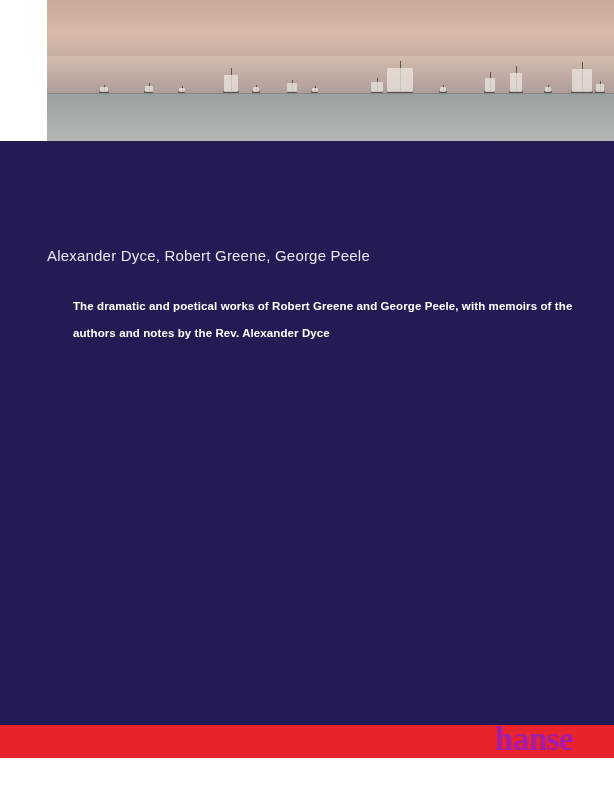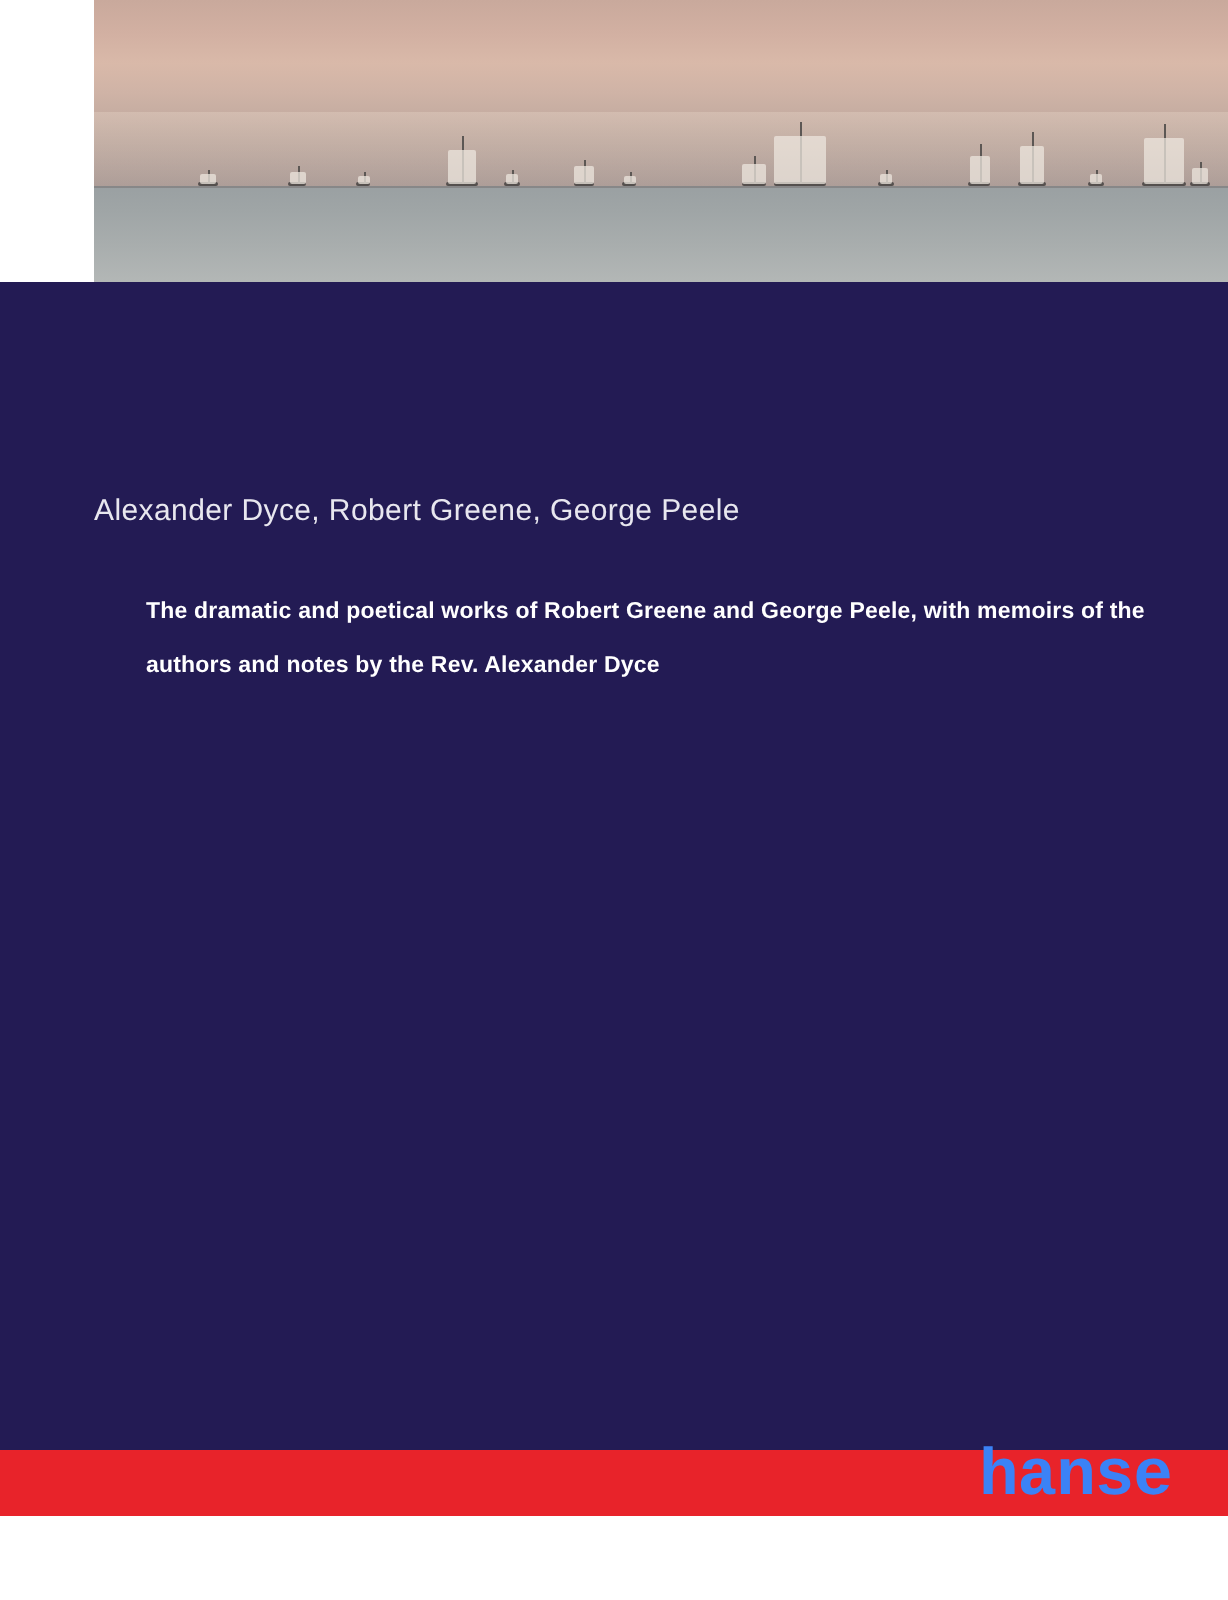--- a/index.html
+++ b/index.html
@@ -143,26 +143,26 @@
   
   .logo {
     position: absolute;
     right: 28px;
     top: 722px;
     width: 124px;
     height: 46px;
   }
   .logo-word {
     position: absolute;
-    right: 0;
+    right: 13px;
     top: 0;
-    font-family: Liberation Mono, monospace;
+    font-family: Liberation Serif, serif;
     font-size: 33px;
     font-weight: bold;
-    color: #3b82f6;
+    color: #a21caf;
     letter-spacing: -0.5px;
     line-height: 34px;
   }
   .logo-rule {
     position: absolute;
     right: 0;
     top: 38px;
     width: 124px;
     height: 3px;
     background: #2b5fa8;

